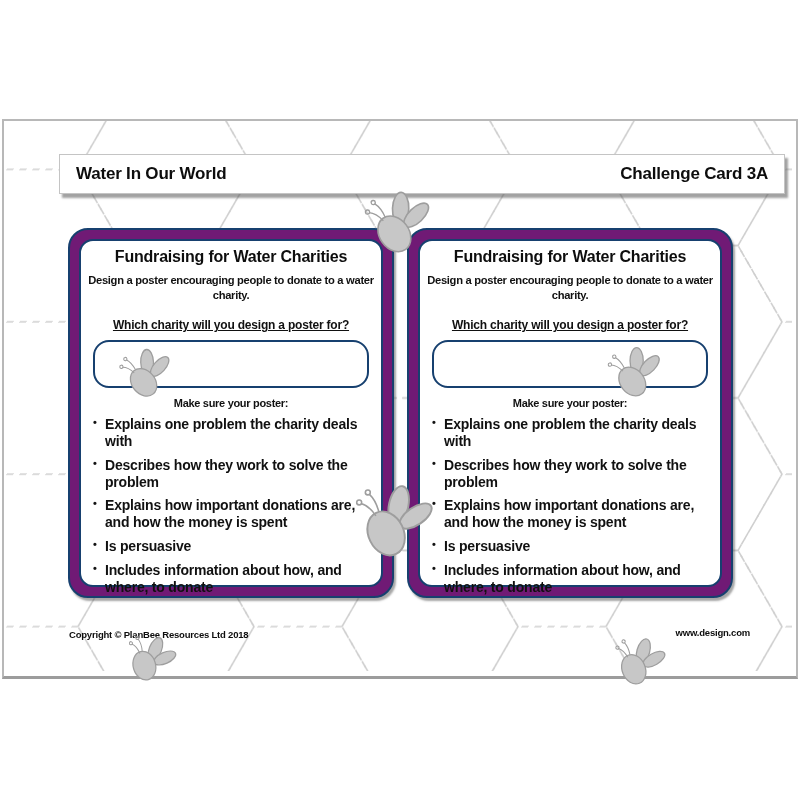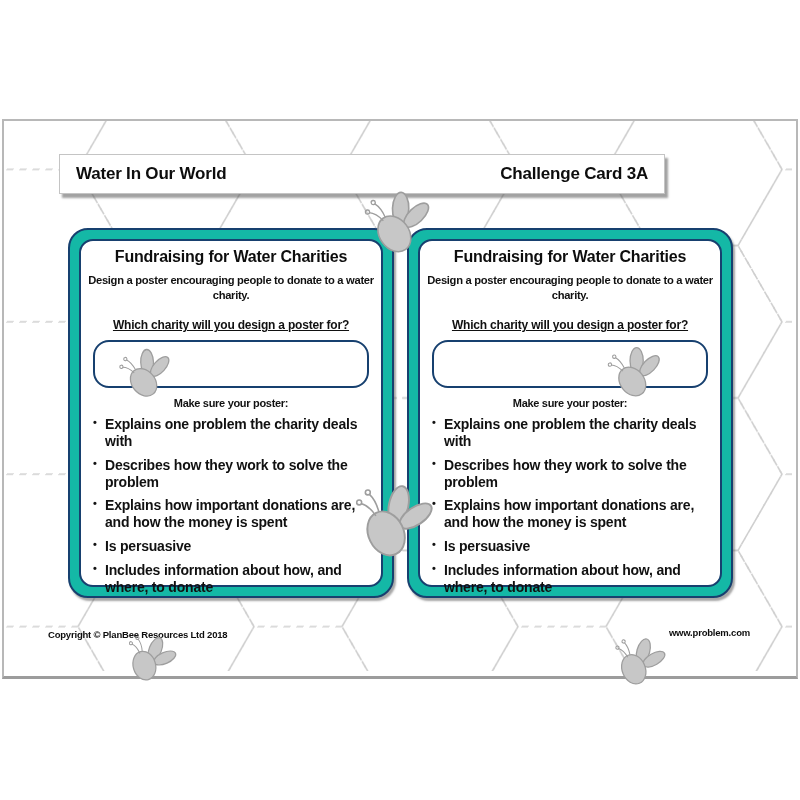--- a/index.html
+++ b/index.html
@@ -10,33 +10,33 @@
   }
   
   .page{
     position:absolute;left:2px;top:119px;width:792px;height:555px;
     background:#ffffff;
     border:2px solid #b8b8b8;border-bottom:3px solid #9c9c9c;
   }
   .hexgrid{position:absolute;left:0;top:0;z-index:0;}
   
   .header-bar{
-    position:absolute;left:55px;top:33px;width:606px;height:40px;
+    position:absolute;left:55px;top:33px;width:726px;height:40px;
     background:#ffffff;border:1px solid #c4c4c4;
     box-shadow:3px 4px 2px rgba(85,85,85,.55);
     display:flex;align-items:center;justify-content:space-between;
     padding:0 16px;box-sizing:border-box;z-index:2;
   }
   .header-bar span{
     font-size:17px;font-weight:bold;color:#0d0d0d;letter-spacing:-.2px;
   }
   
   .card{
     position:absolute;top:107px;width:326px;height:370px;
-    background:#14b8a6;border:2px solid #17406f;border-radius:20px;
+    background:#701a75;border:2px solid #17406f;border-radius:20px;
     box-shadow:2px 3px 2px rgba(80,80,80,.5);
     box-sizing:border-box;z-index:2;
   }
   .card.left{left:64px;}
   .card.right{left:403px;}
   .panel{
     position:absolute;left:9px;top:9px;right:9px;bottom:9px;
     background:#ffffff;border:2.5px solid #17406f;border-radius:14px;
     padding:5px 6px 0 6px;box-sizing:border-box;
   }
@@ -66,21 +66,21 @@
   .checklist li{
     position:relative;padding-left:14px;margin-bottom:7px;
     font-size:14px;font-weight:bold;color:#111;line-height:1.2;letter-spacing:-.2px;
   }
   .checklist li::before{
     content:"\2022";position:absolute;left:2px;top:0;
     font-size:11px;color:#111;
   }
   
   .copyright{
-    position:absolute;left:44px;top:508px;z-index:1;
+    position:absolute;left:65px;top:508px;z-index:1;
     font-size:9.5px;font-weight:bold;color:#0d0d0d;letter-spacing:-.2px;
   }
   .website{
     position:absolute;right:46px;top:506px;z-index:1;
     font-size:9.5px;font-weight:bold;color:#0d0d0d;letter-spacing:-.2px;
   }
   
   .bee{position:absolute;z-index:5;}
   .bee svg{display:block;width:100%;height:100%;}
   .bee-1{left:354px;top:68px;width:80px;height:74px;transform:rotate(-6deg);}
@@ -158,21 +158,21 @@
         <li>Explains one problem the charity deals with</li>
         <li>Describes how they work to solve the problem</li>
         <li>Explains how important donations are, and how the money is spent</li>
         <li>Is persuasive</li>
         <li>Includes information about how, and where, to donate</li>
       </ul>
     </div>
   </section>
 
   <span class="copyright">Copyright © PlanBee Resources Ltd 2018</span>
-  <span class="website">www.problem.com</span>
+  <span class="website">www.design.com</span>
 
   <span class="bee bee-1">
     <svg viewBox="0 0 100 100">
         <use href="#bee-shape"></use>
       </svg>
   </span>
   <span class="bee bee-2">
     <svg viewBox="0 0 100 100">
         <use href="#bee-shape"></use>
       </svg>

